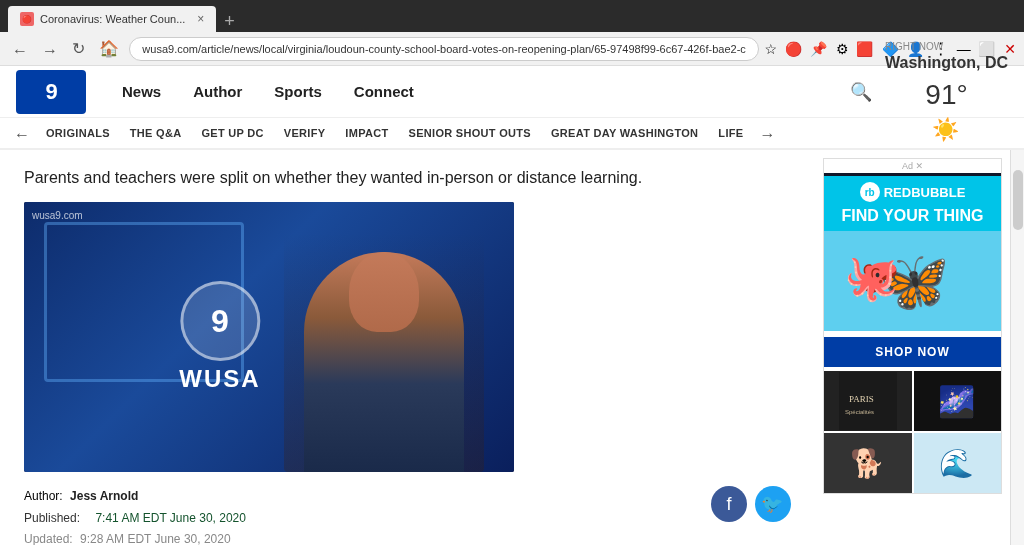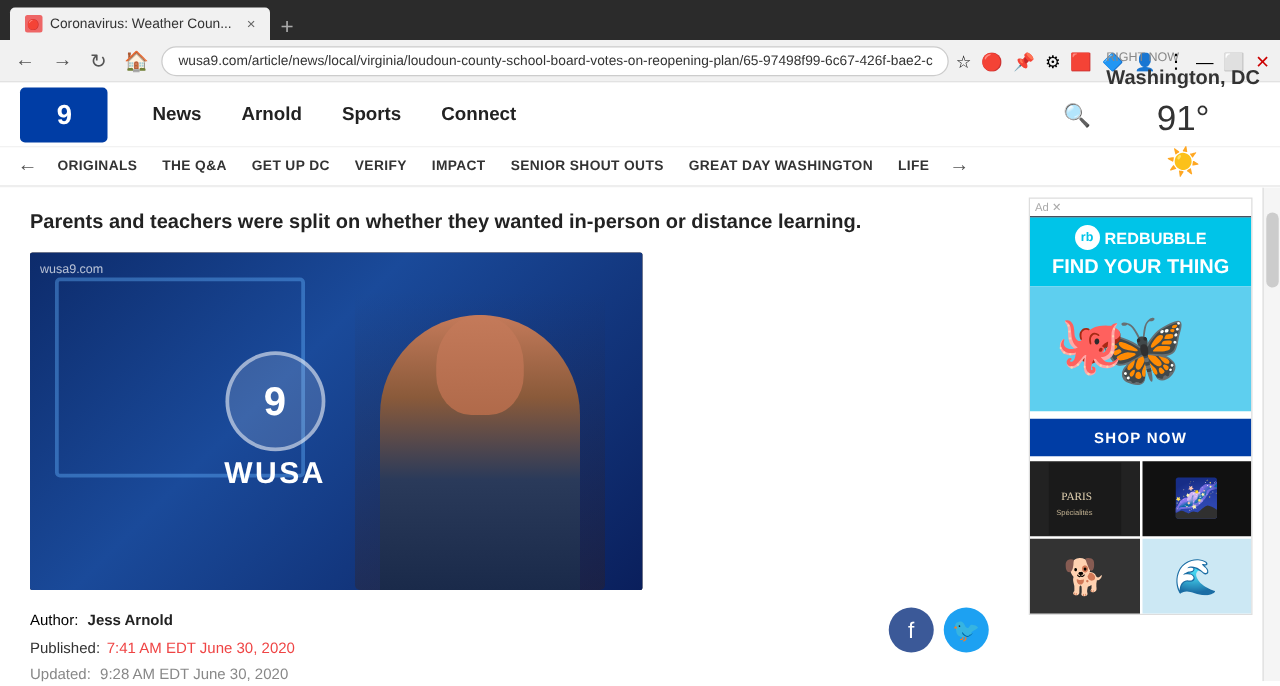--- a/index.html
+++ b/index.html
@@ -141,21 +141,21 @@
       flex: 1;
       padding: 16px 24px;
       overflow: hidden;
     }
 
     .article-subtitle {
       font-size: 16px;
       color: #222;
       line-height: 1.5;
       margin-bottom: 12px;
-      font-weight: 700;
+      font-weight: 400;
     }
 
     .video-container {
       width: 490px;
       height: 270px;
       background: #1a1a2e;
       position: relative;
       border-radius: 2px;
       overflow: hidden;
     }
@@ -358,23 +358,23 @@
       justify-content: center;
       font-size: 22px;
       color: #ddd;
       overflow: hidden;
     }
 
     
     .ad-label-bar {
       font-size: 9px;
       color: #aaa;
-      text-align: left;
+      text-align: center;
       padding: 2px 4px;
-      border-bottom: 1px solid #0f172a;
+      border-bottom: 3px solid #0f172a;
     }
 
     
     .scroll-area {
       width: 14px;
       background: #f5f5f5;
       border-left: 1px solid #ddd;
     }
     .scroll-thumb {
       width: 10px;
@@ -420,21 +420,21 @@
 
 <div class="site-header">
   <div class="logo-box">
     <div>
       <div class="logo-text">9</div>
     </div>
   </div>
 
   <nav class="main-nav">
     <a href="#">News</a>
-    <a href="#">Arnold</a>
+    <a href="#">Author</a>
     <a href="#">Sports</a>
     <a href="#">Connect</a>
   </nav>
 
   <div class="header-right">
     <span class="search-icon">🔍</span>
     <div class="weather-widget">
       <div class="weather-location">
         <div class="weather-label">RIGHT NOW</div>
         <div class="weather-city">Washington, DC</div>
@@ -483,21 +483,21 @@
     </div>
 
     <div class="article-meta">
       <div class="meta-left">
         <div>
           <span class="meta-author">Author:</span>
           <span style="color:#222;font-weight:600;margin-left:4px;">Jess Arnold</span>
         </div>
         <div>
           <span class="meta-published">Published:</span>
-          <span style="color:#ef4444;margin-left:2px;font-size:12px;">7:41 AM EDT June 30, 2020</span>
+          <span style="color:#14532d;margin-left:12px;font-size:12px;">7:41 AM EDT June 30, 2020</span>
         </div>
         <div>
           <span class="meta-updated">Updated:</span>
           <span style="color:#888;margin-left:4px;font-size:12px;">9:28 AM EDT June 30, 2020</span>
         </div>
       </div>
       <div class="social-icons">
         <div class="social-icon fb-icon">f</div>
         <div class="social-icon tw-icon">🐦</div>
       </div>

